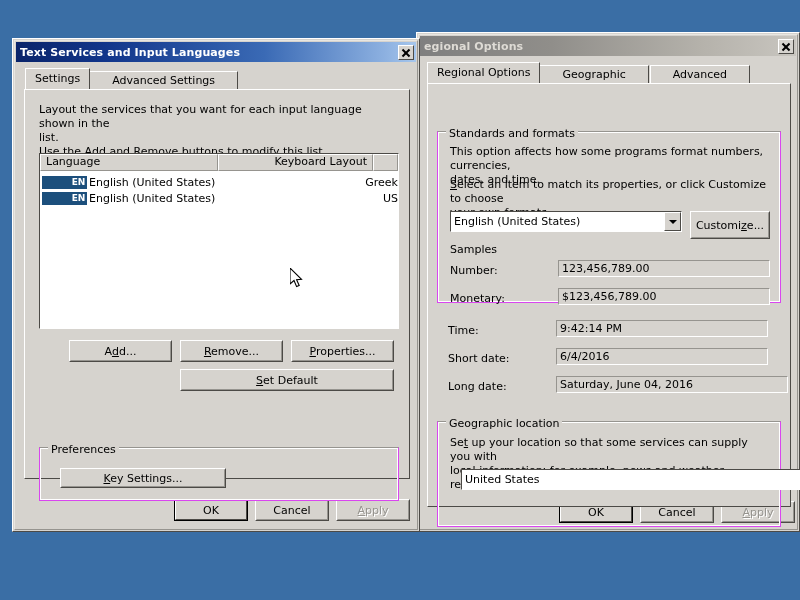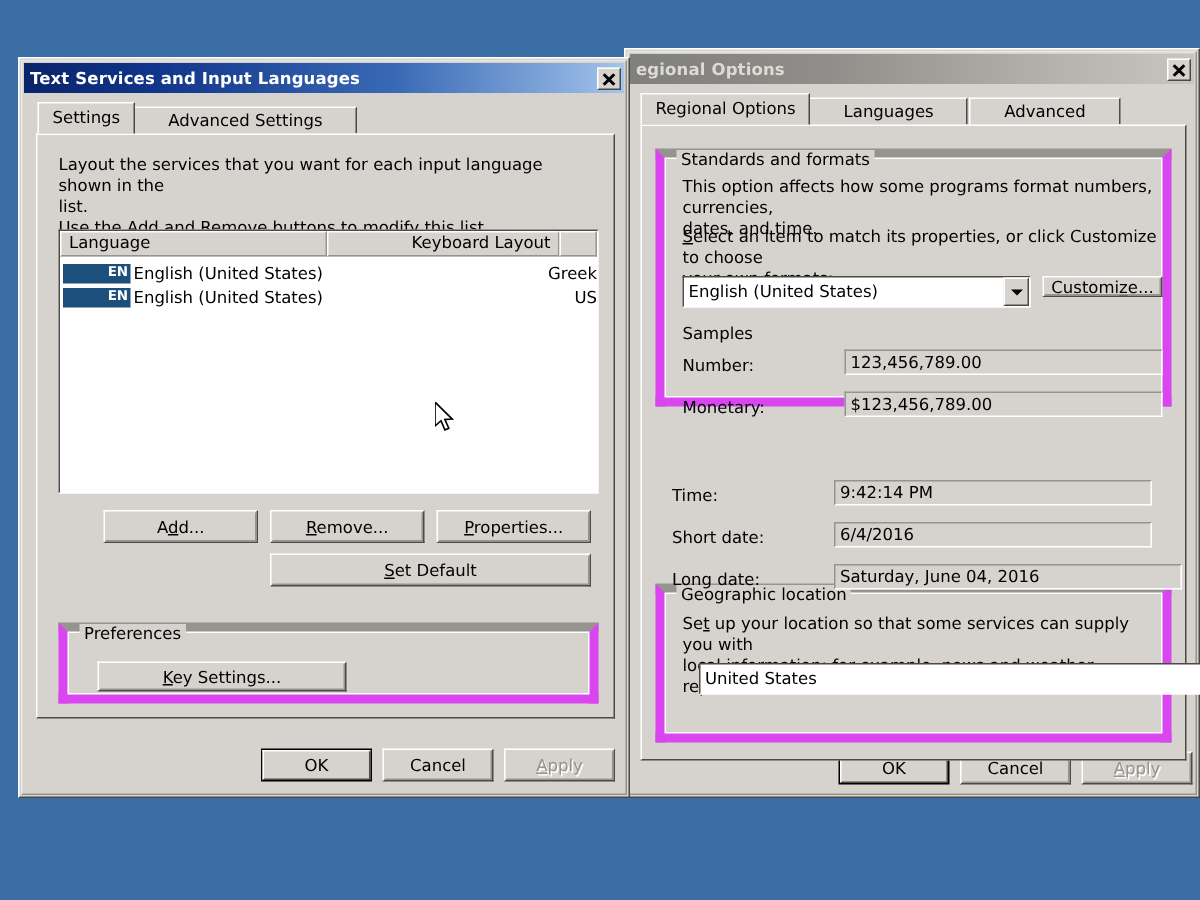--- a/index.html
+++ b/index.html
@@ -118,23 +118,24 @@
     border-left: 1px solid #ffffff;
     border-right: 1px solid #4c4a46;
     border-bottom: 1px solid #4c4a46;
     box-sizing: border-box;
     z-index: 1;
   }
 
   
   .groupbox {
     position: absolute;
-    border: 7px solid #d946ef;
+    border: 2px solid #d946ef;
     border-top-color: #96948f;
     box-sizing: border-box;
+    margin-top: 32px;
   }
   .groupbox::after{
     content:"";
     position:absolute; inset:-1px;
     border:1px solid #ffffff;
     border-top-color:#ffffff;
     pointer-events:none;
     z-index:-1;
   }
   .group-title {
@@ -298,21 +299,21 @@
 <div class="dialog" style="left:416px; top:32px; width:384px; height:500px;">
   <div class="dialog-inner"></div>
 
   <div class="titlebar inactive">
     <span class="title-text">egional Options</span>
     <div class="closebtn"></div>
   </div>
 
   <div class="tabstrip" style="left:12px; top:30px;">
     <div class="tab selected">Regional Options</div>
-    <div class="tab">Languages</div>
+    <div class="tab">Geographic</div>
     <div class="tab">Advanced</div>
   </div>
 
   <div class="tabpage" style="left:10px; top:50px; width:364px; height:424px;"></div>
 
   <div class="groupbox" style="left:20px; top:66px; width:344px; height:172px; z-index:2;">
     <span class="group-title">Standards and formats</span>
 
     <div class="para" style="left:11px; top:12px; width:320px;">
       <span>This option affects how some programs format numbers, currencies,</span><br>
@@ -322,21 +323,21 @@
     <div class="para" style="left:11px; top:45px; width:325px;">
       <u>S</u><span>elect an item to match its properties, or click Customize to choose</span><br>
       <span>your own formats:</span>
     </div>
 
     <div class="combo" style="left:11px; top:78px; width:232px; height:21px;">
       <span class="cval">English (United States)</span>
       <span class="carrow"></span>
     </div>
 
-    <div class="btn" style="left:251px; top:78px; width:80px; height:14px;">
+    <div class="btn" style="left:251px; top:78px; width:80px; height:28px;">
       <span class="inner"></span>
       <span><span>Customi</span><u>z</u><span>e...</span></span>
     </div>
 
     <span class="label" style="left:11px; top:110px;">Samples</span>
 
     <span class="label" style="left:11px; top:131px;">Number:</span>
     <div class="field" style="left:119px; top:127px; width:212px; height:17px;">
       <span>123,456,789.00</span>
     </div>

